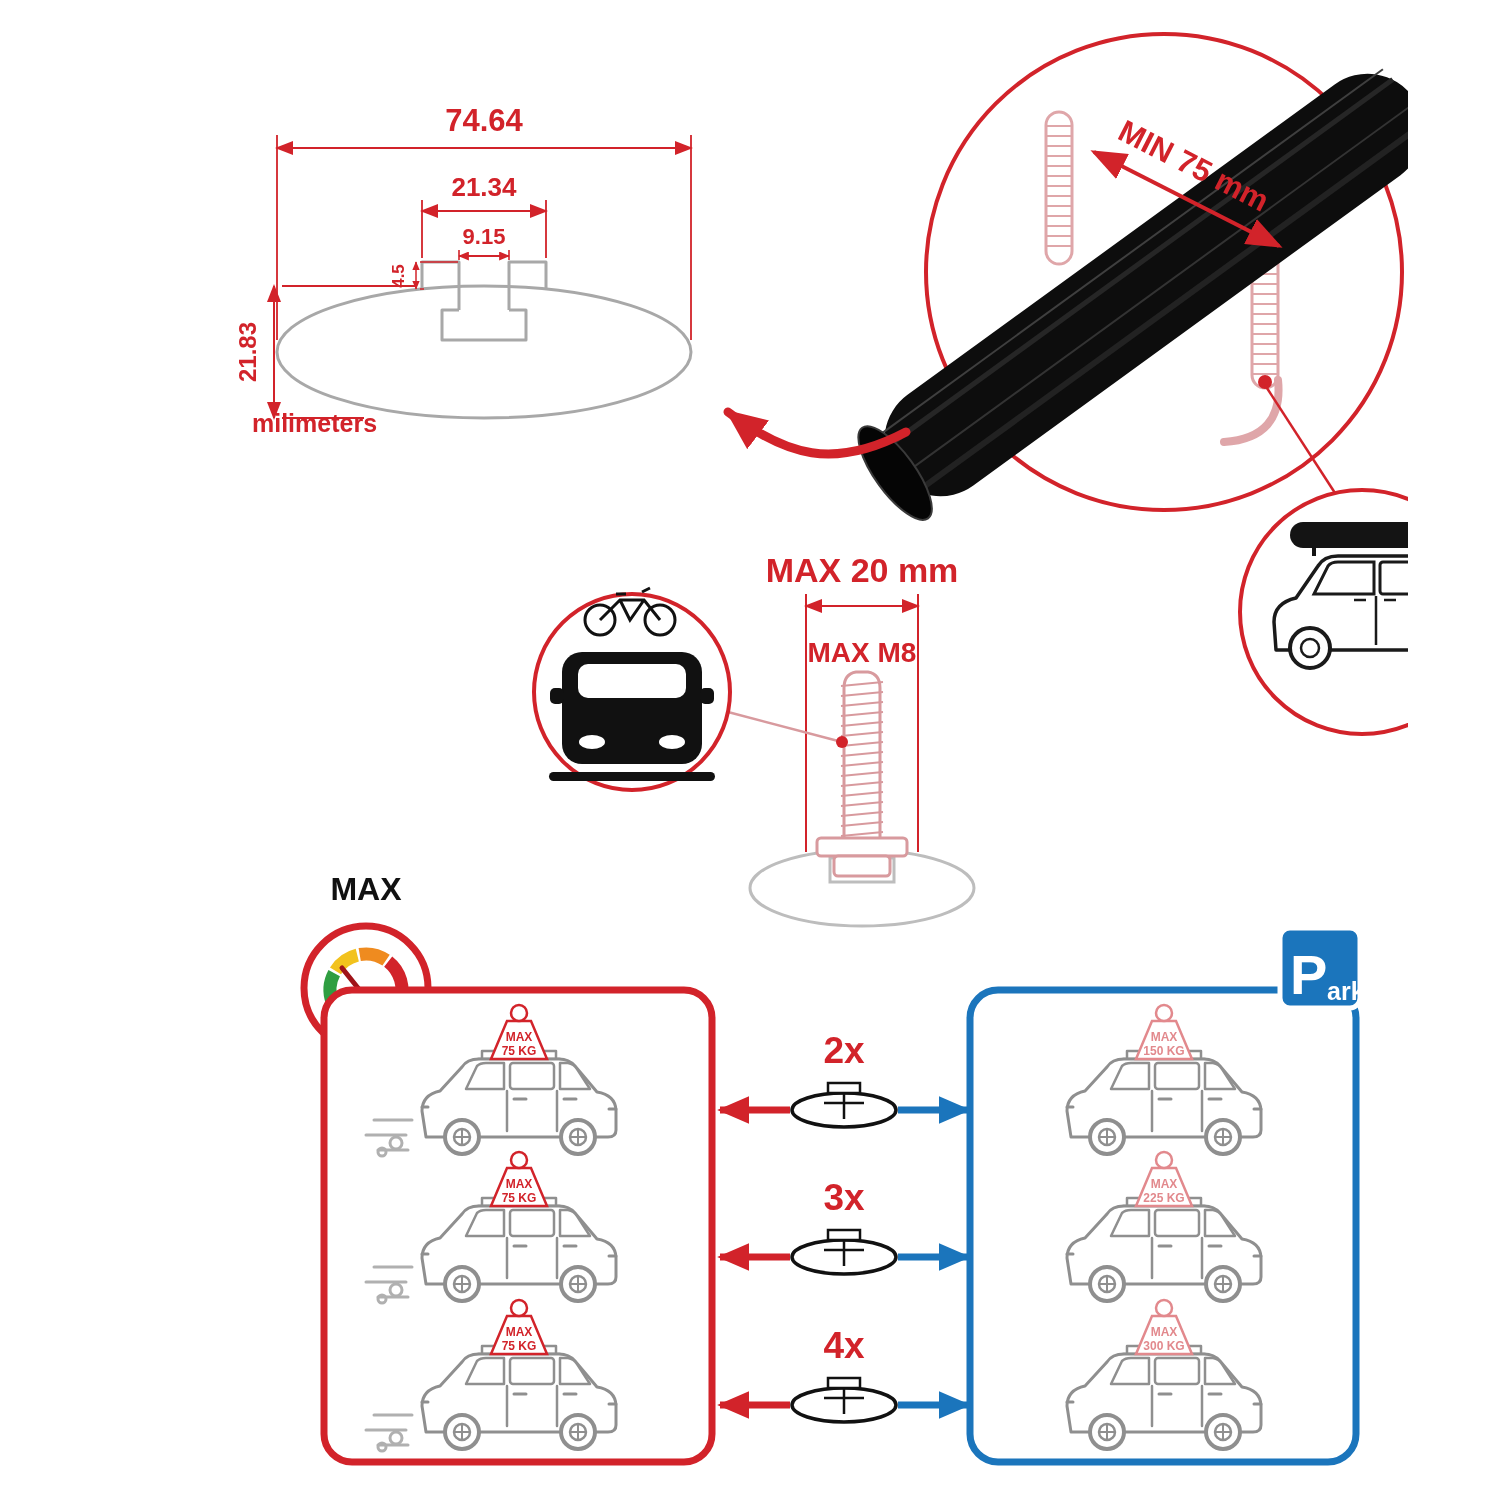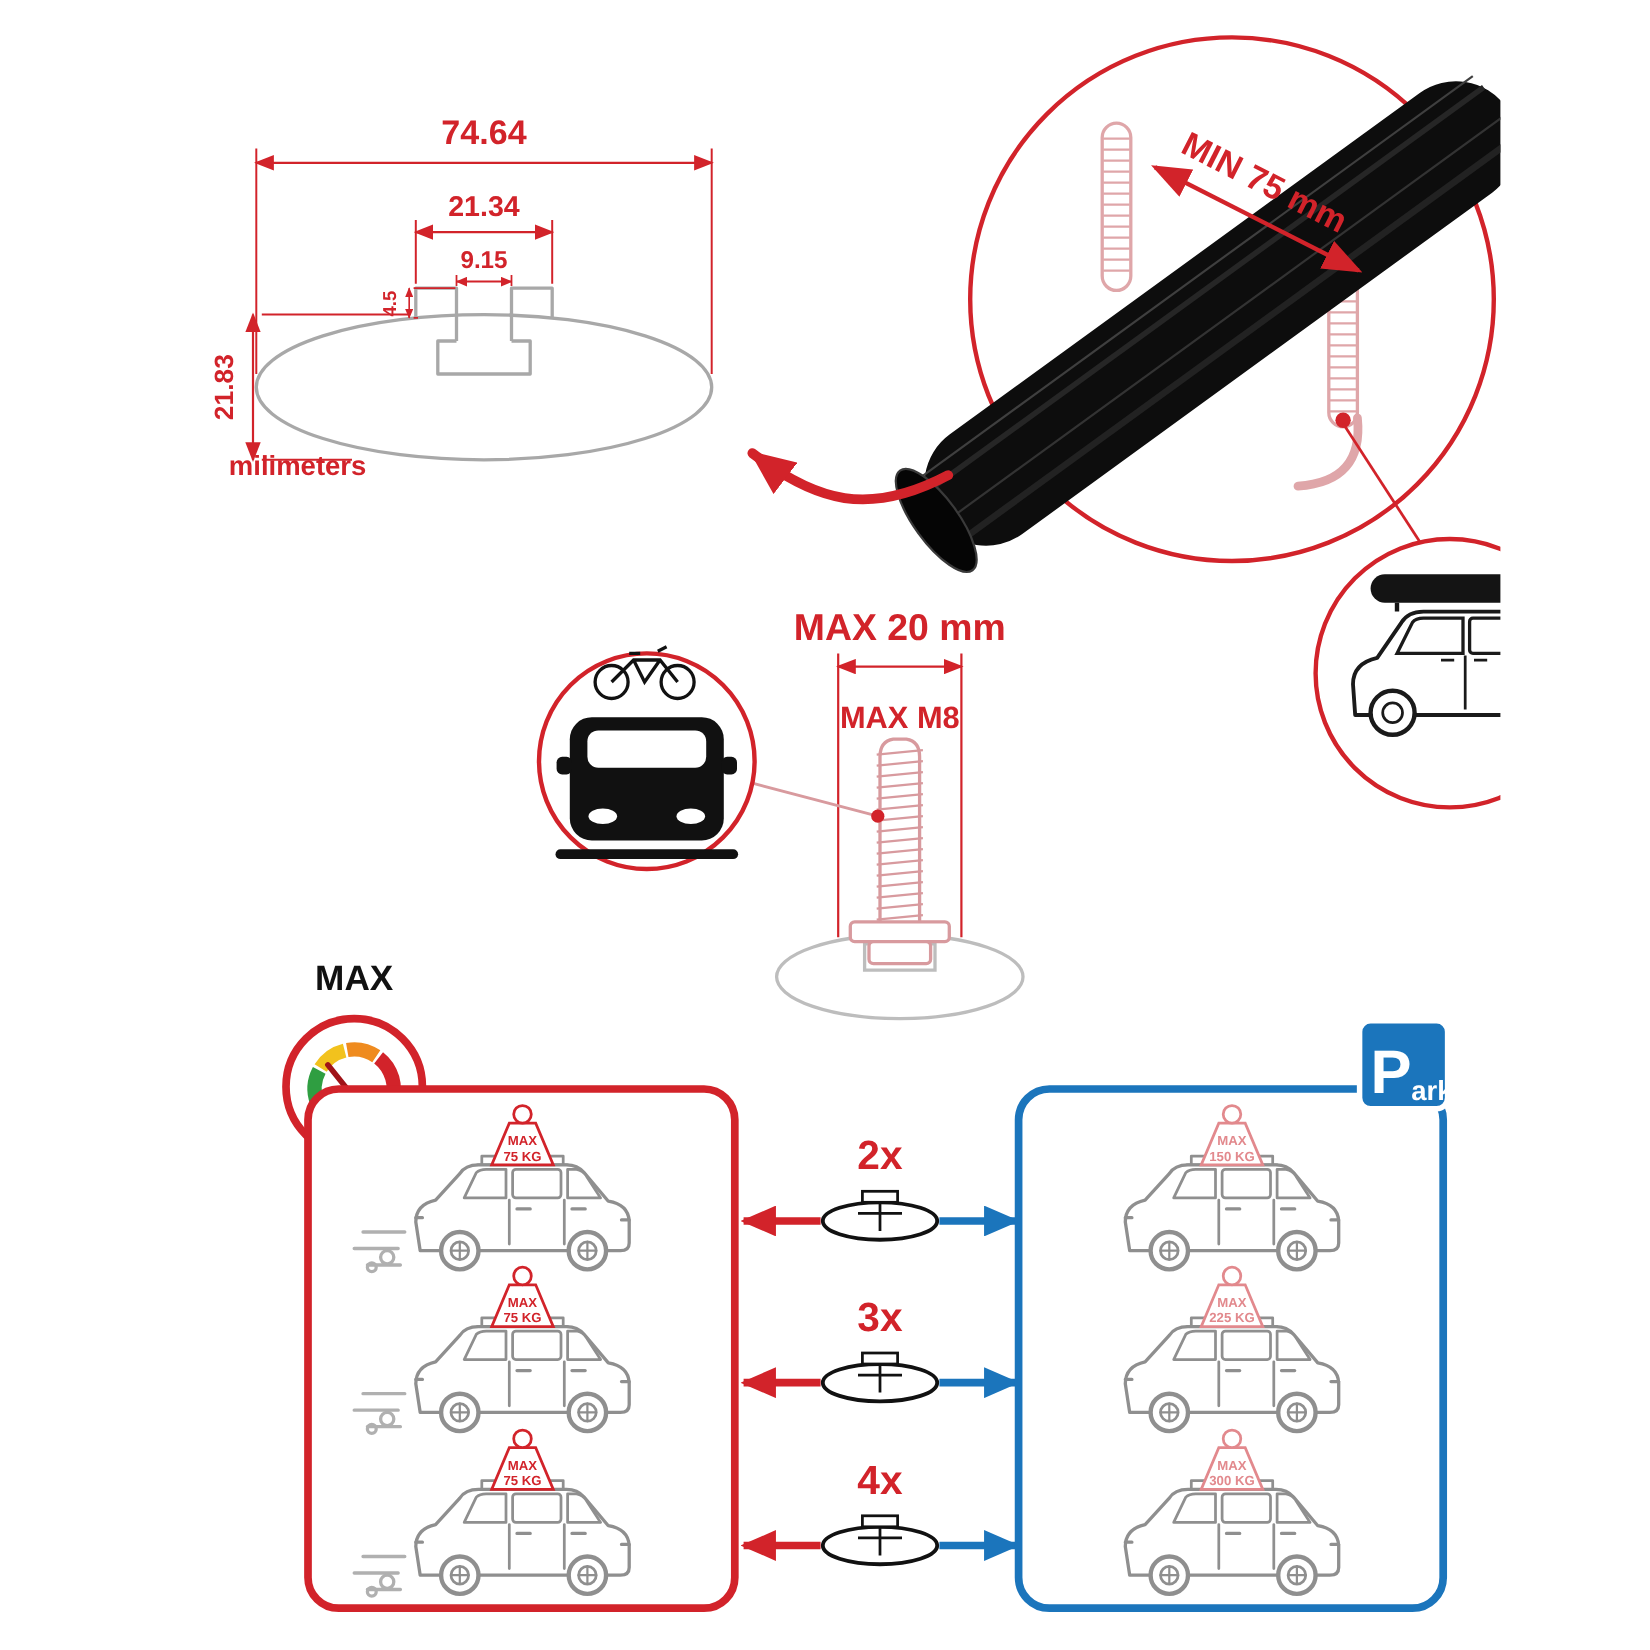--- a/index.html
+++ b/index.html
@@ -1,16 +1,16 @@
 <!DOCTYPE html>
 <html><head>
 <meta charset="utf-8">
 <style>
   html,body{margin:0;padding:0;background:#fff;}
-  #stage{position:relative;width:1364px;height:1500px;background:#fff;font-family:"Liberation Sans",sans-serif;overflow:hidden;}
+  #stage{position:relative;width:1364px;height:1500px;background:#fff;font-family:"Liberation Sans",sans-serif;overflow:hidden;padding-left:44px;}
   svg{display:block;}
   text{font-family:"Liberation Sans",sans-serif;}
   .red{fill:#d2232a;font-weight:bold;}
   .pink{fill:#e2898d;font-weight:bold;}
   .dark{fill:#111;font-weight:bold;}
   .white{fill:#fff;font-weight:bold;}
 </style>
 </head>
 <body>
 

